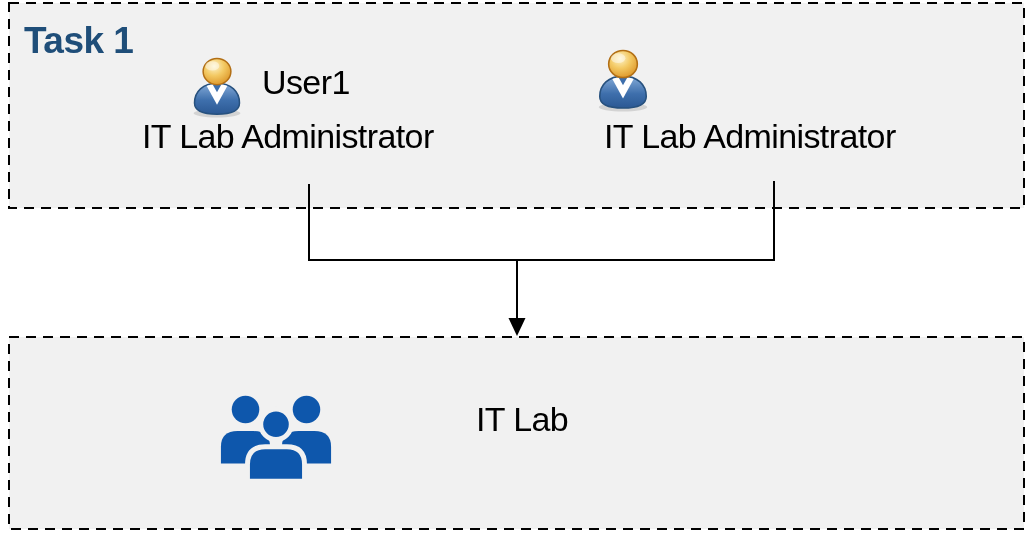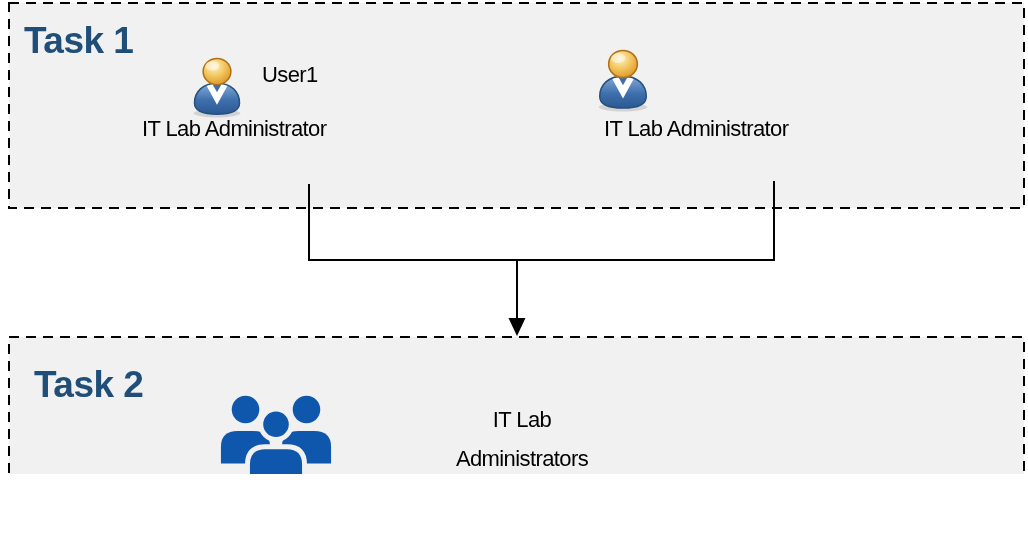--- a/index.html
+++ b/index.html
@@ -1,39 +1,39 @@
 <!DOCTYPE html>
 <html><head>
 <meta charset="utf-8">
 <style>
   html, body { margin: 0; padding: 0; background: #ffffff; }
   .canvas {
     position: relative;
     width: 1028px;
-    height: 474px;
+    height: 534px;
     background: #ffffff;
     font-family: "Liberation Sans", "DejaVu Sans", sans-serif;
     color: #000000;
     overflow: hidden;
   }
   .bg-layer {
     position: absolute;
     left: 0; top: 0;
     width: 1028px; height: 534px;
     pointer-events: none;
   }
   .abs { position: absolute; white-space: nowrap; }
   .task-label {
     font-size: 37px;
     font-weight: bold;
     color: #1F4E79;
     letter-spacing: -0.5px;
   }
   .person-name, .person-role, .group-name {
-    font-size: 22px;
+    font-size: 34px;
     line-height: 1.2;
     color: #000000;
     letter-spacing: -0.6px;
   }
   .group-name {
     white-space: normal;
     text-align: center;
     width: 260px;
     line-height: 39px;
   }
@@ -83,31 +83,29 @@
     <use href="#user-icon-symbol"></use>
   </svg>
   <div class="abs person-name" style="left:262px; top:62px;">User1</div>
   <div class="abs person-role" style="left:142px; top:116px;">IT Lab Administrator</div>
 
   <svg class="user-icon-svg" style="left:592px; top:48px;" width="62" height="64">
     <use href="#user-icon-symbol"></use>
   </svg>
   <div class="abs person-role" style="left:604px; top:116px;">IT Lab Administrator</div>
 
-  <div class="abs task-label" style="left:34px; top:364px;">Task 2</div>
 
   <svg class="group-icon-svg" style="left:217px; top:390px;" width="118" height="92" viewBox="0 0 120 92">
     <g fill="#0E57AC">
       <circle cx="29" cy="19" r="14"></circle>
       <path d="M4,74 L4,57 Q4,41 21,41 L37,41 Q54,41 54,57 L54,74 Z"></path>
       <circle cx="91" cy="19" r="14"></circle>
       <path d="M66,74 L66,57 Q66,41 83,41 L99,41 Q116,41 116,57 L116,74 Z"></path>
       <circle cx="60" cy="34" r="15.5" stroke="#F1F1F1" stroke-width="5"></circle>
       <path d="M31,92 L31,75 Q31,57 49,57 L71,57 Q89,57 89,75 L89,92 Z" stroke="#F1F1F1" stroke-width="5"></path>
     </g>
   </svg>
 
   <div class="abs group-name" style="left:392px; top:380px;margin-top:20px;">
     <span>IT Lab</span><br>
-    <span>Administrators</span>
   </div>
 
 </div>
 
 </body></html>

